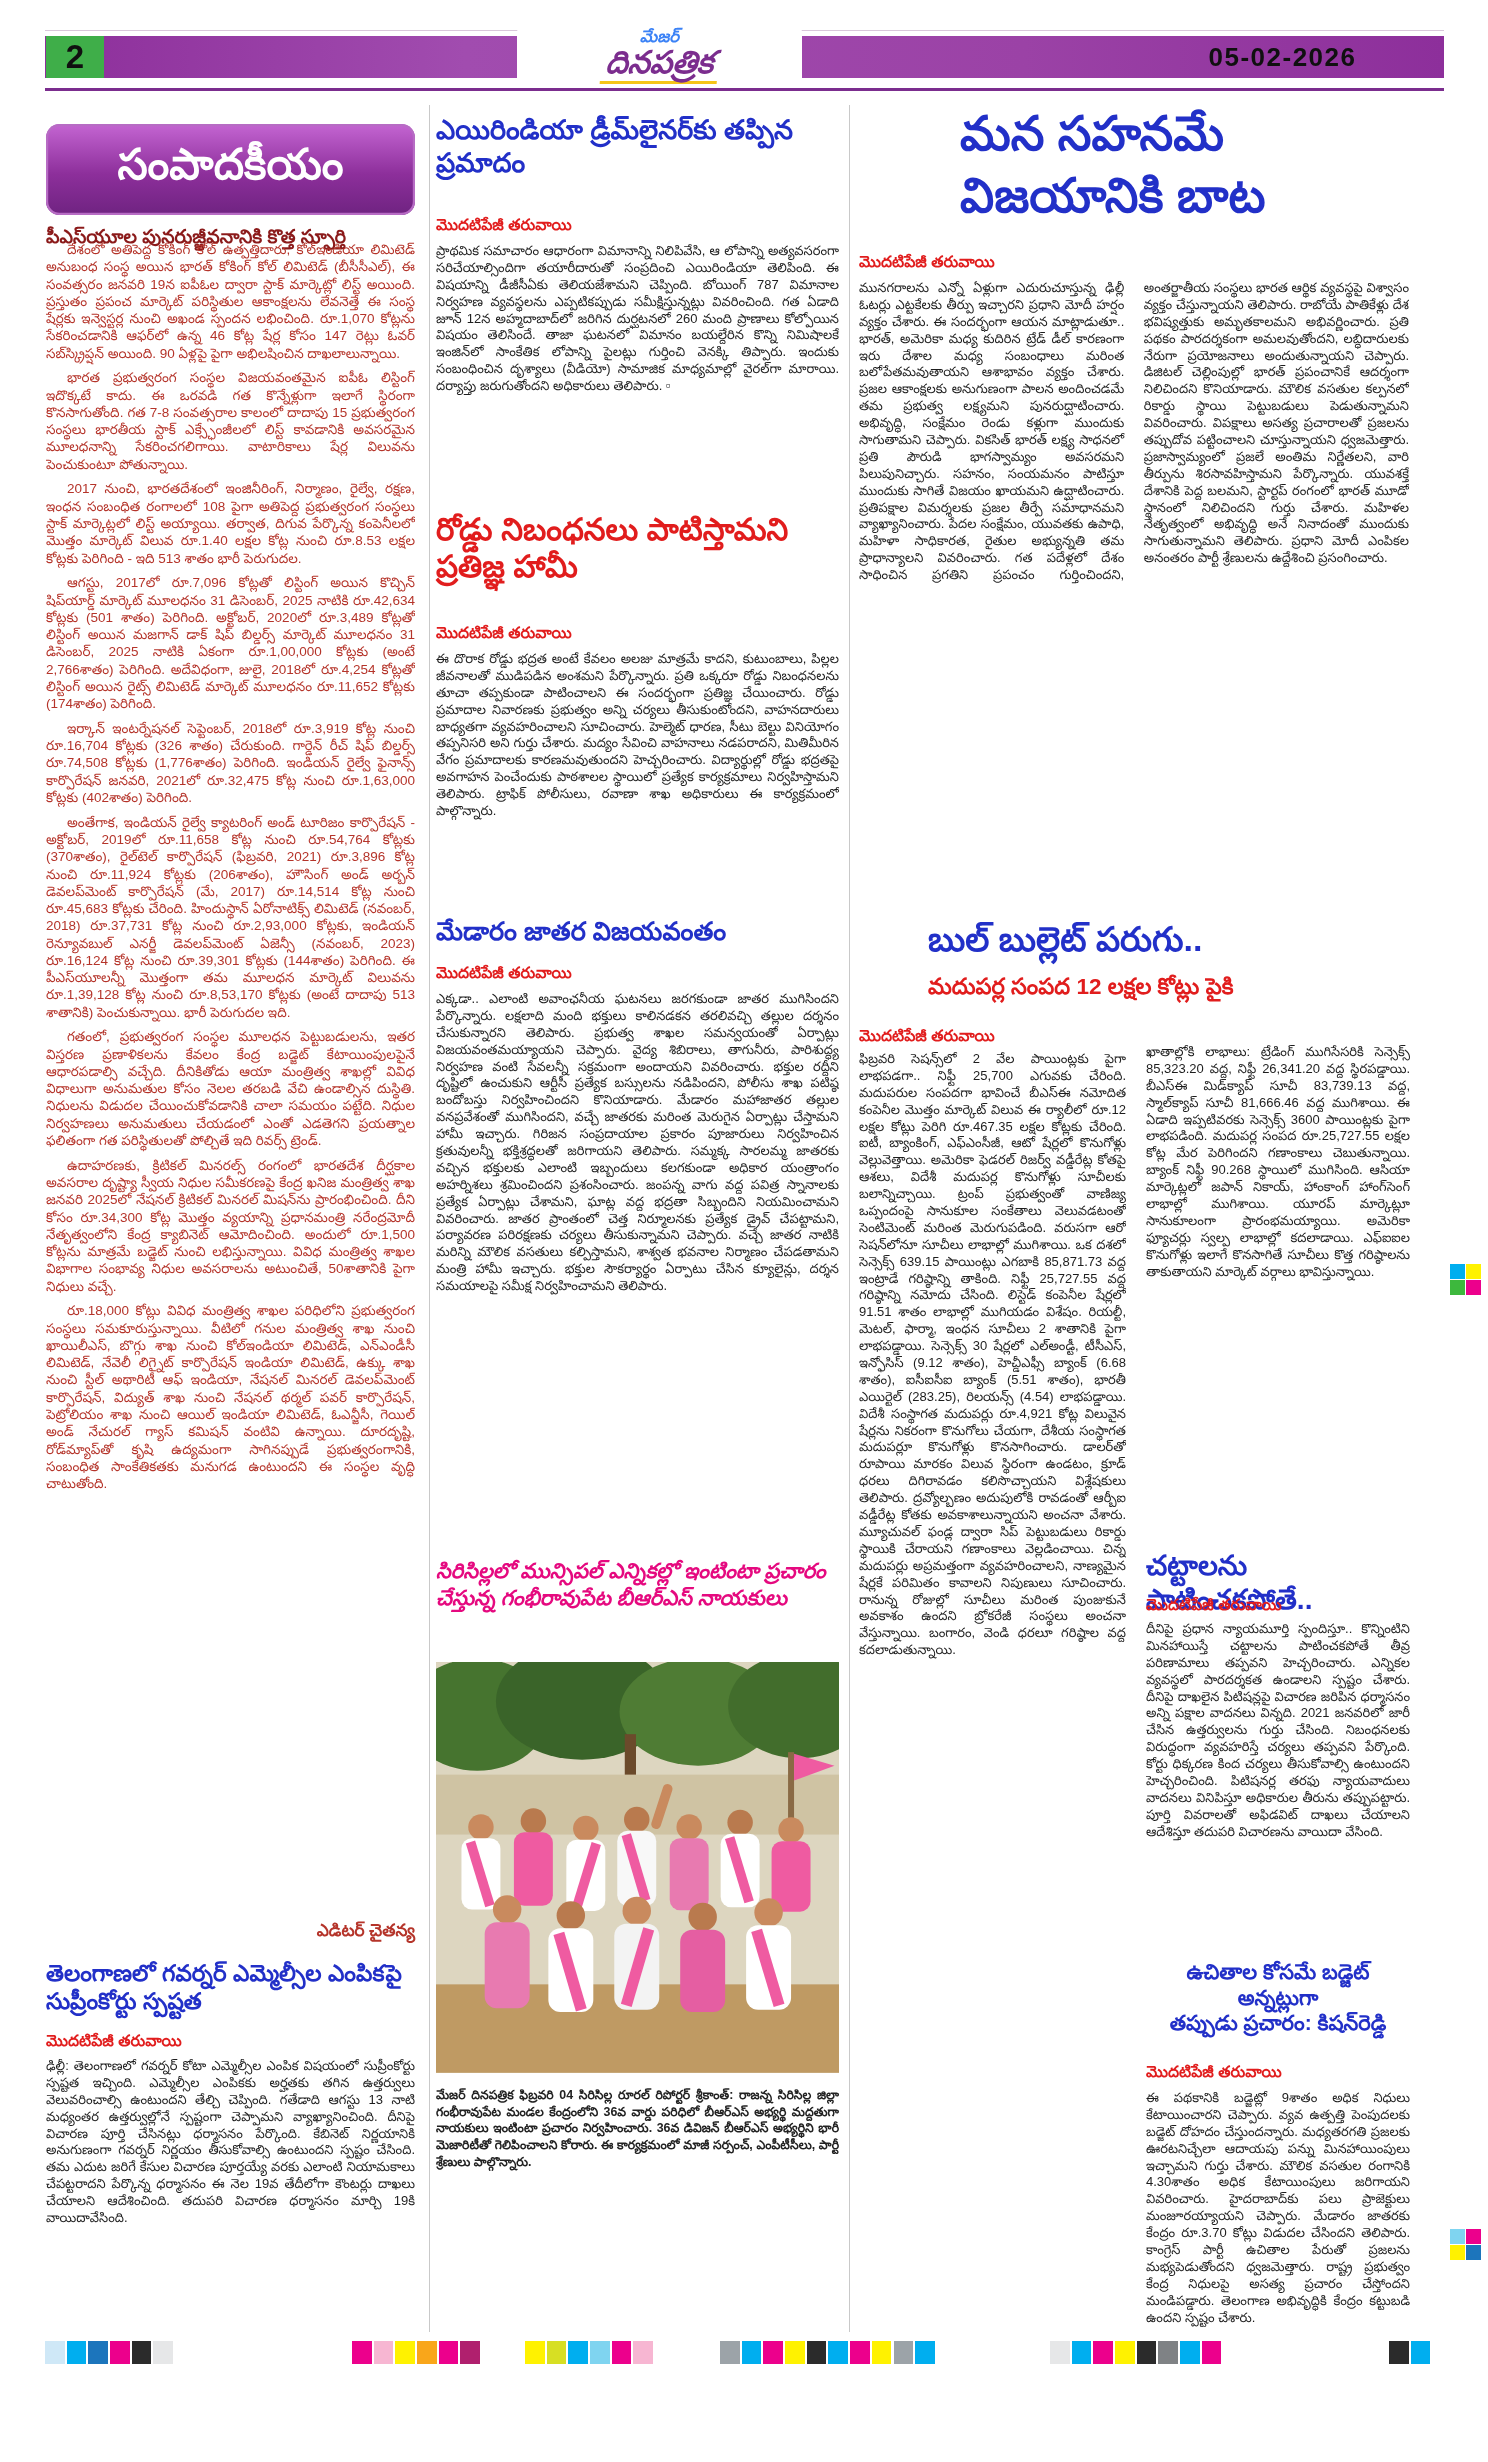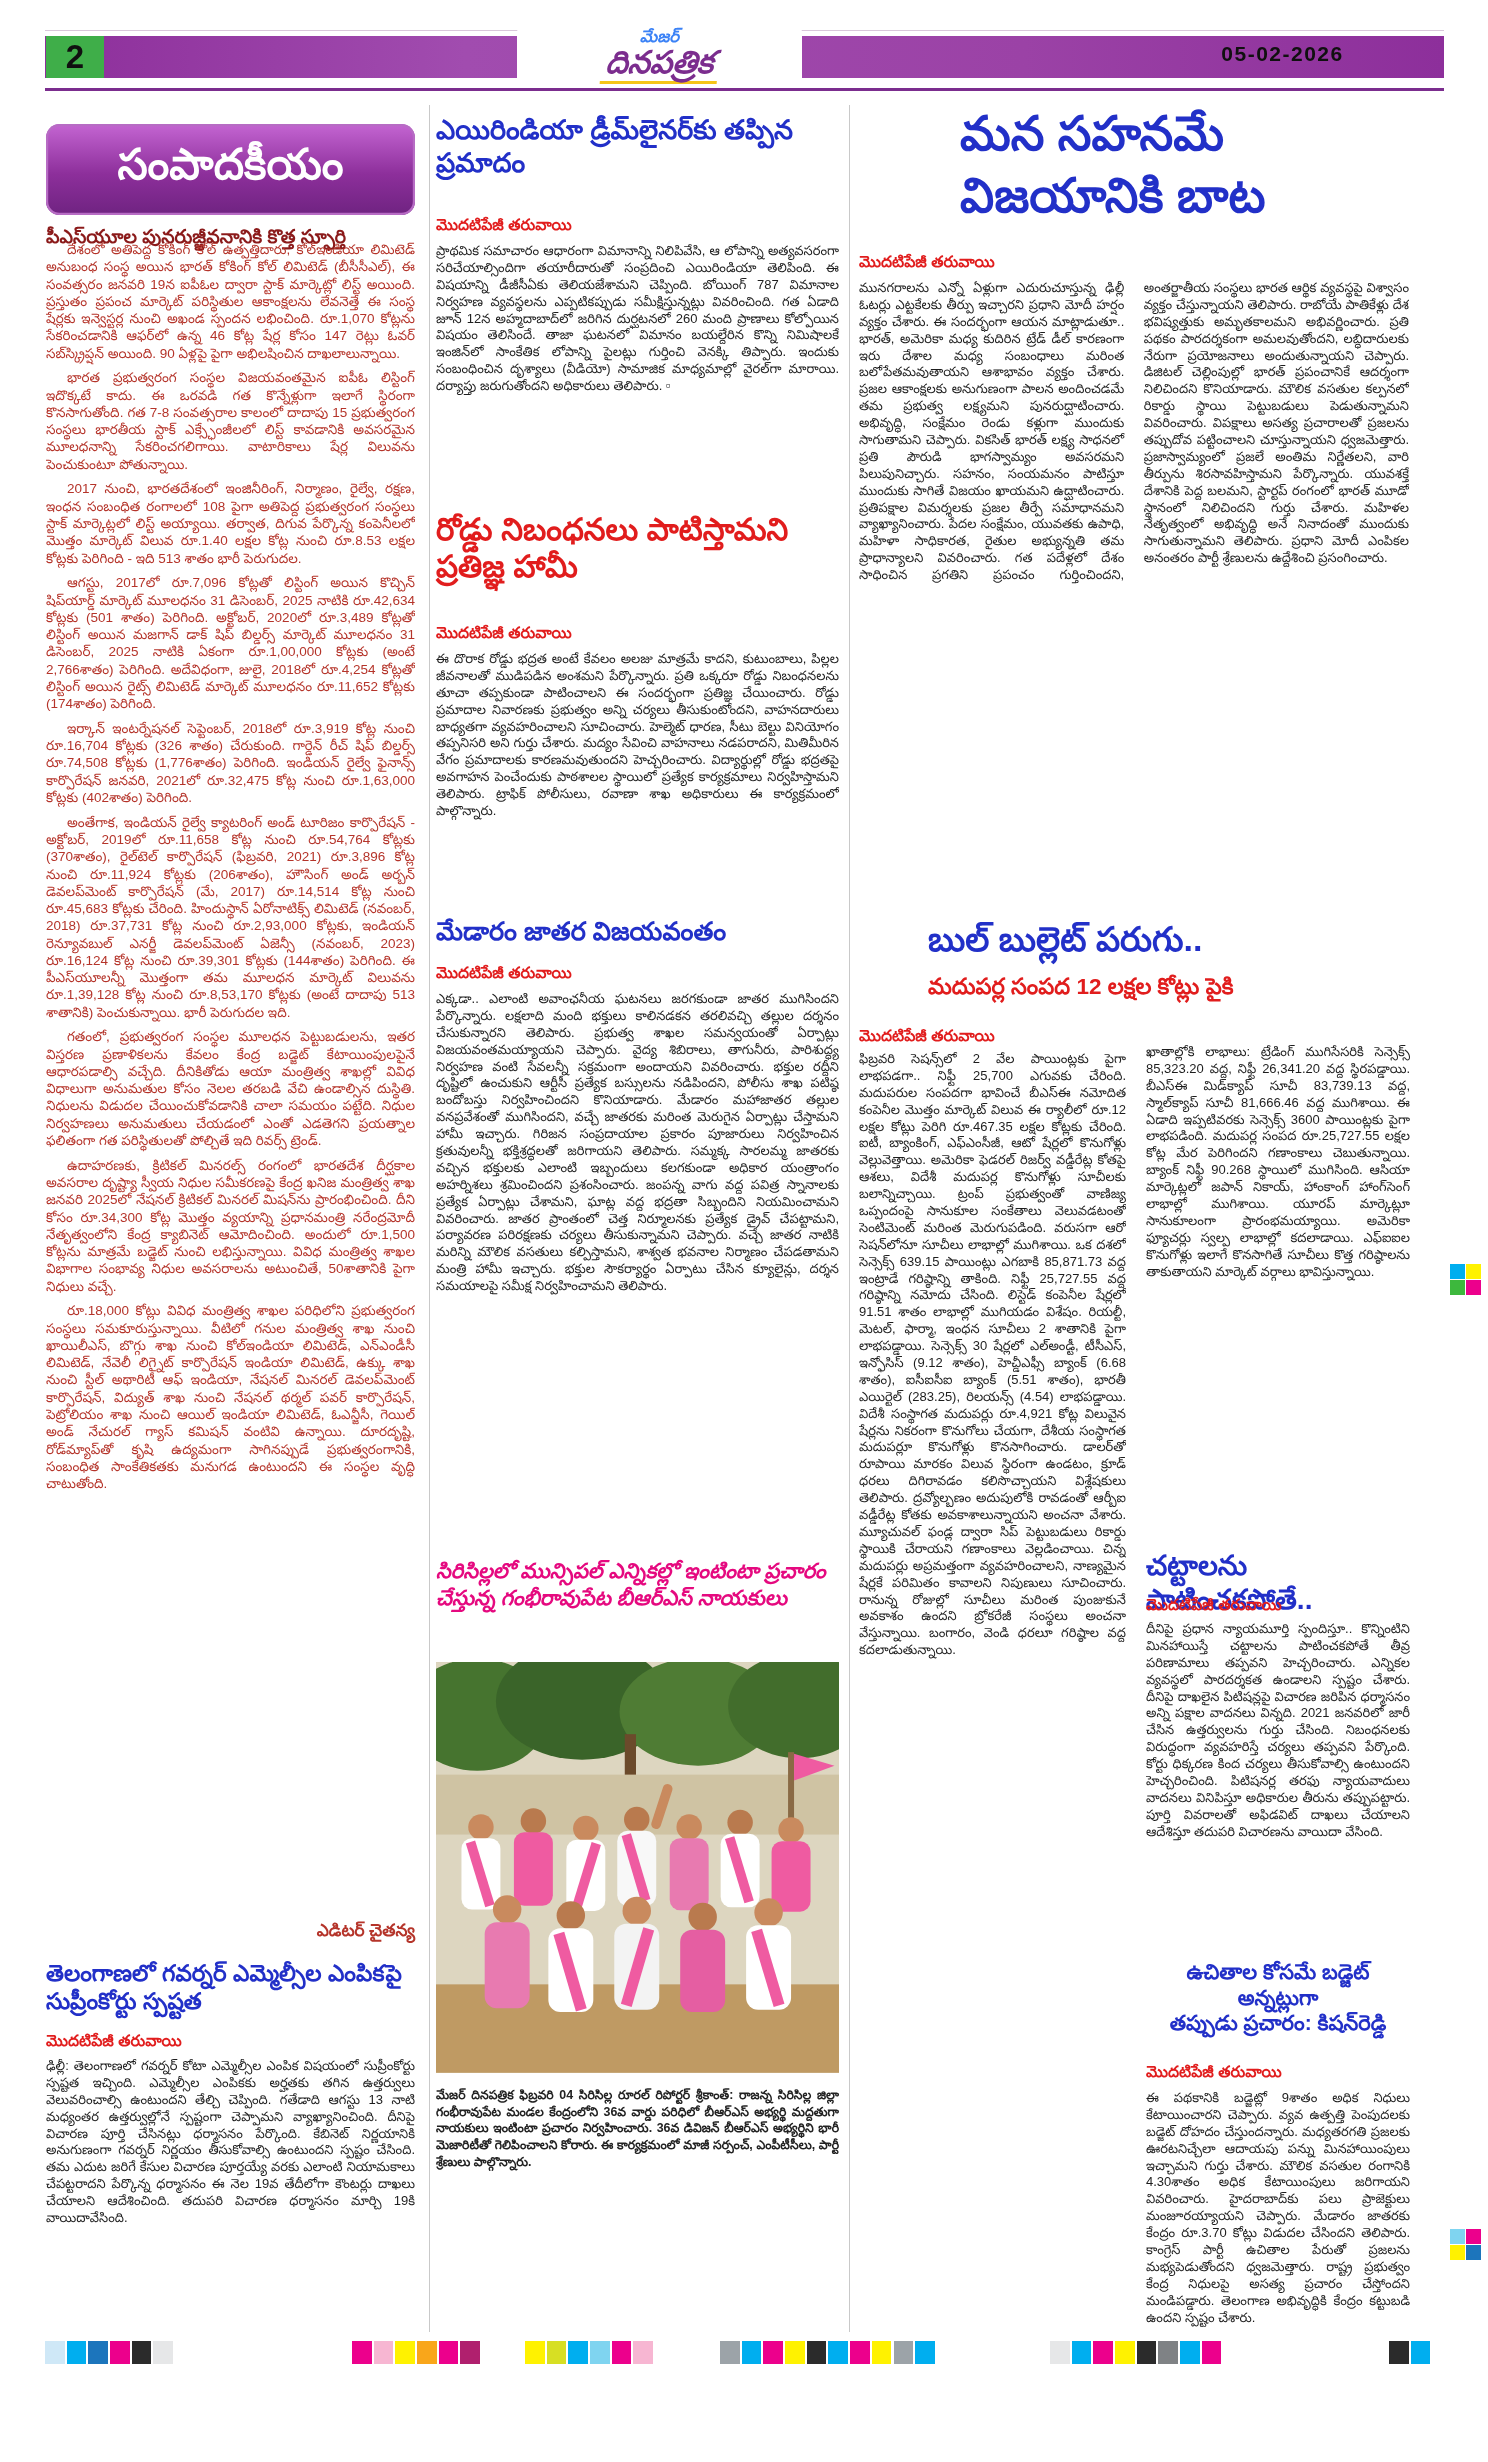--- a/index.html
+++ b/index.html
@@ -9,21 +9,21 @@
   .topbar{position:absolute;left:45px;top:36px;width:1399px;height:42px;
           background:linear-gradient(90deg,#8d2f9b,#a14caf 30%,#9b42a6 70%,#8d2f9b);}
   .pagenum{position:absolute;left:46px;top:36px;width:58px;height:42px;background:#3fae49;
            display:flex;align-items:center;justify-content:center;font-size:33px;font-weight:bold;color:#101010;}
   .masthead{position:absolute;left:517px;top:25.5px;width:285px;height:61px;background:#ffffff;
             border-radius:6px;display:flex;flex-direction:column;align-items:center;justify-content:center;}
   .masthead .m1{font-size:16.5px;font-style:italic;font-weight:bold;color:#3b82f6;line-height:1;}
   .masthead .m2{font-size:31.5px;font-weight:bold;font-style:italic;color:#7b2d8e;line-height:1.1;
                 border-bottom:3.7px solid #f5c518;transform:skewX(-4deg);padding:0 4.5px 1.5px 4.5px;}
   .dateline{position:absolute;left:1170px;top:42px;width:225px;text-align:center;
-            font-size:21px;font-weight:bold;color:#101010;letter-spacing:1.5px;}
+            font-size:26px;font-weight:bold;color:#101010;letter-spacing:1.5px;}
   .toprule{position:absolute;left:45px;top:88px;width:1399px;height:3px;background:#7b2d8e;}
   .hairline-top{position:absolute;left:45px;top:30px;width:1399px;height:0.7px;background:#d8c7da;}
   
   .vrule{position:absolute;top:105px;width:0.7px;height:2227px;background:#c9c9c9;}
   
   .headline-blue{color:#2230c8;font-weight:bold;line-height:1.22;}
   .headline-red{color:#e11d1d;font-weight:bold;line-height:1.2;}
   .headline-pink{color:#e5097f;font-weight:bold;font-style:italic;line-height:1.3;}
   .label-continued{color:#e11d1d;font-weight:bold;font-size:15.7px;}
   .body-text{font-size:13px;line-height:1.3;text-align:justify;color:#1d1d1d;overflow:hidden;}

